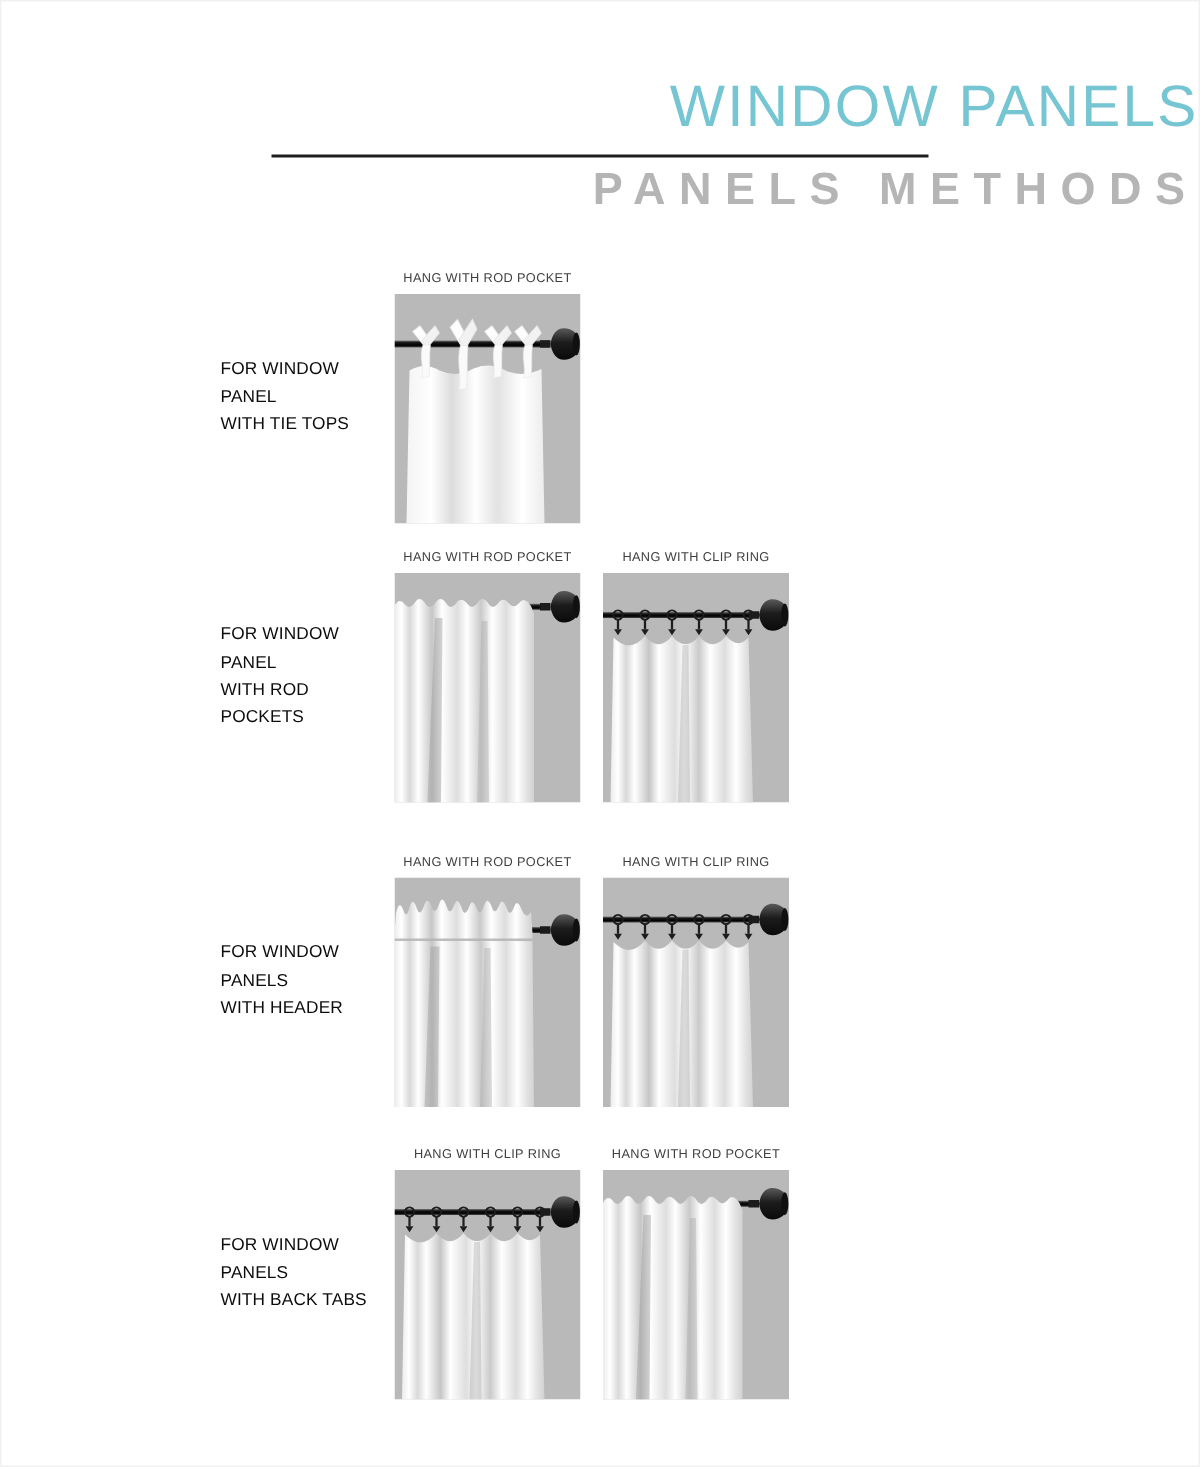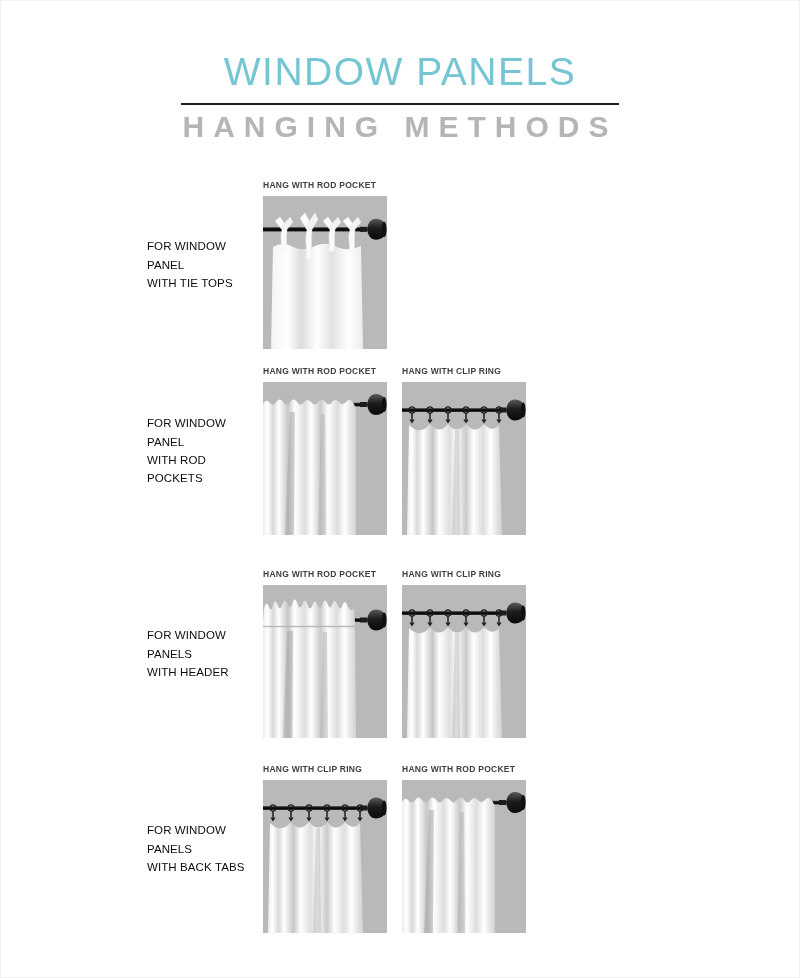--- a/index.html
+++ b/index.html
@@ -1,35 +1,35 @@
 <!DOCTYPE html>
 <html><head>
 <meta charset="utf-8">
 <style>
   * { margin:0; padding:0; box-sizing:border-box; }
   html,body { background:#ffffff; }
   body { font-family:"Liberation Sans", sans-serif; }
   .page { position:relative; width:800px; height:978px; background:#fff; overflow:hidden; border:1px solid #f1f1f1; }
 
   
-  .hdr { text-align:center; padding-top:50px; }
+  .hdr { text-align:right; padding-top:50px; }
   .title { font-size:39px; font-weight:400; letter-spacing:1.5px; color:#76c5d2; line-height:1.1; }
   .divider { width:438px; height:2px; background:#1e1e1e; margin:9px auto 5px auto; }
   .subtitle { font-size:30px; font-weight:700; letter-spacing:9px; color:#b5b5b5; line-height:1.15; }
 
   
   main { margin-top:36px; }
   .row { display:flex; align-items:center; padding-left:146px; }
   .row-1 { margin-bottom:17px; }
   .row-2 { margin-bottom:34px; }
   .row-3 { margin-bottom:26px; }
   .row-label { width:116px; font-size:11.5px; font-weight:400; color:#0c0c0c; line-height:1.6; white-space:pre-line; letter-spacing:0.1px; }
   .methods { display:flex; gap:15px; }
   .method { width:124px; }
-  .caption { font-size:8.5px; font-weight:700; color:#3f3f3f; text-align:left; letter-spacing:0.25px; margin-bottom:6px; white-space:nowrap; }
+  .caption { font-size:8.5px; font-weight:400; color:#3f3f3f; text-align:center; letter-spacing:0.25px; margin-bottom:6px; white-space:nowrap; }
   .img { width:124px; height:153px; }
   .img svg { display:block; width:100%; height:100%; }
   .defs-holder { position:absolute; width:0; height:0; overflow:hidden; }
 </style>
 </head>
 <body>
 
 <svg class="defs-holder" aria-hidden="true">
   <defs>
     <linearGradient id="gRod" x1="0" y1="0" x2="0" y2="1">
@@ -183,21 +183,21 @@
       </g>
     </g>
   </defs>
 </svg>
 
 <div class="page">
 
   <header class="hdr">
     <div class="title">WINDOW PANELS</div>
     <div class="divider"></div>
-    <div class="subtitle">HANGING METHODS</div>
+    <div class="subtitle">PANELS METHODS</div>
   </header>
 
   <main>
 
     <section class="row row-1">
       <div class="row-label">FOR WINDOW PANEL
 WITH TIE TOPS</div>
       <div class="methods">
         <figure class="method">
           <figcaption class="caption">HANG WITH ROD POCKET</figcaption>

